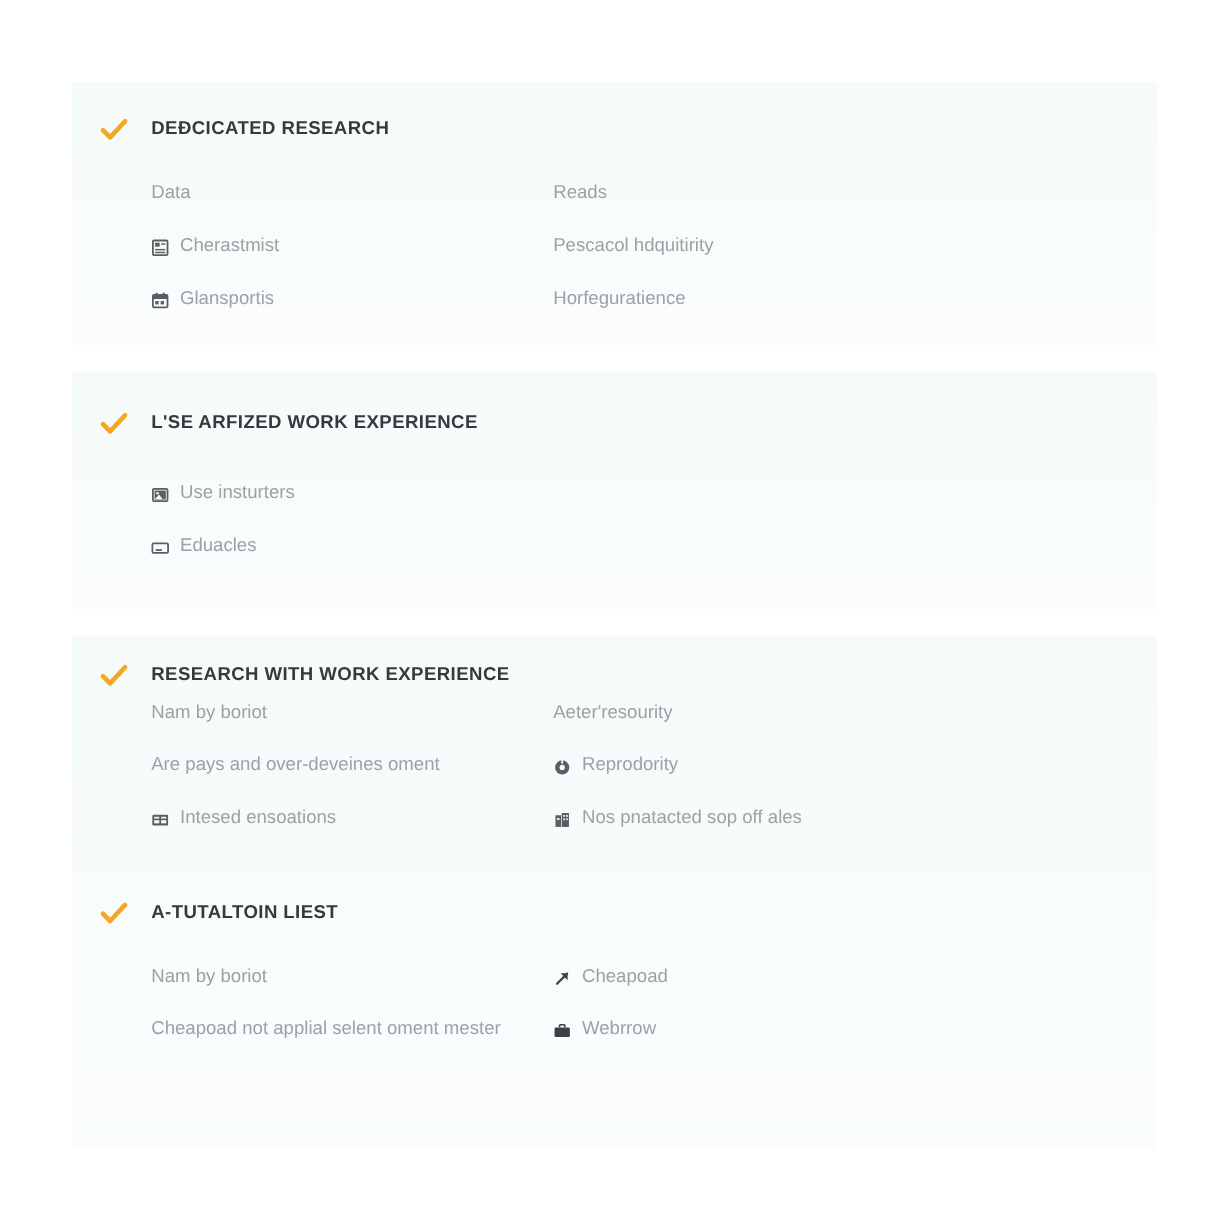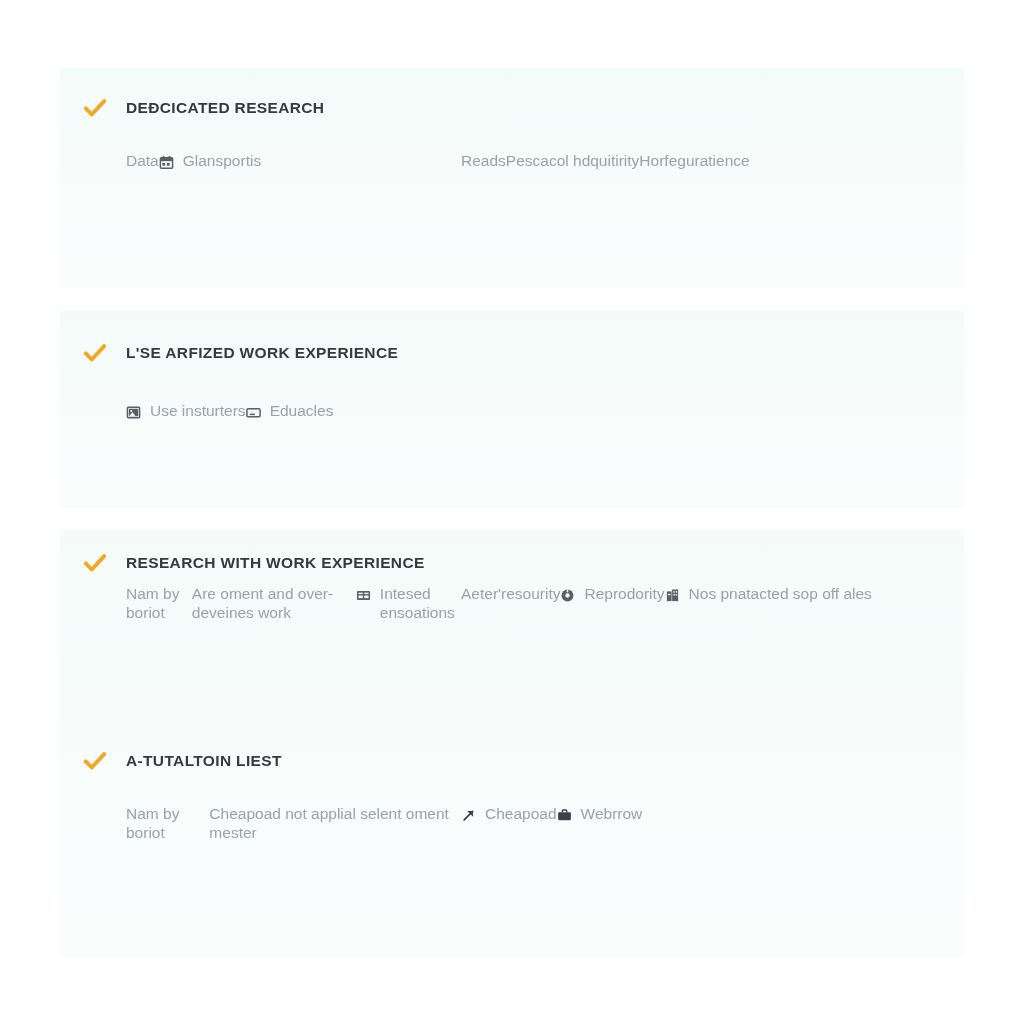--- a/index.html
+++ b/index.html
@@ -68,20 +68,22 @@
   }
 
   .cols {
     position: absolute;
     display: flex;
     width: 100%;
   }
 
   .col {
     display: flex;
+    flex-direction: column;
+    justify-content: center;
   }
 
   .col--left { width: 335px; flex: 0 0 335px; }
   .col--right { flex: 1 1 auto; }
 
   .row {
     display: flex;
     align-items: flex-start;
     color: #9aa0a6;
     font-size: 15.5px;
@@ -144,20 +146,30 @@
         </div>
 
         <div class="cols s1-cols">
           <div class="col col--left">
 
             <div class="row">
               <span class="row-icon row-icon--empty"></span>
               <span class="row-label">Data</span>
             </div>
 
+            <div class="row">
+              <svg class="row-icon" viewBox="0 0 16 16">
+                <rect x="1.5" y="1.5" width="13" height="13" rx="1" fill="none" stroke="#5a5f66" stroke-width="1.6"></rect>
+                <rect x="3.5" y="3.5" width="4" height="3.5" fill="#5a5f66"></rect>
+                <rect x="8.8" y="4" width="3.8" height="1.3" fill="#5a5f66"></rect>
+                <rect x="3.5" y="9" width="9" height="1.3" fill="#5a5f66"></rect>
+                <rect x="3.5" y="11.5" width="9" height="1.3" fill="#5a5f66"></rect>
+              </svg>
+              <span class="row-label">Cherastmist</span>
+            </div>
 
             <div class="row">
               <svg class="row-icon" viewBox="0 0 16 16">
                 <rect x="1.5" y="3" width="13" height="11" rx="1" fill="none" stroke="#5a5f66" stroke-width="1.6"></rect>
                 <rect x="1.5" y="3" width="13" height="3.6" fill="#5a5f66"></rect>
                 <rect x="4" y="1" width="1.8" height="3.2" fill="#5a5f66"></rect>
                 <rect x="10.2" y="1" width="1.8" height="3.2" fill="#5a5f66"></rect>
                 <rect x="3.6" y="8.4" width="3" height="3" fill="#5a5f66"></rect>
                 <rect x="8.4" y="8.4" width="3" height="3" fill="#5a5f66"></rect>
               </svg>
@@ -228,21 +240,21 @@
         </div>
 
         <div class="cols s3-cols">
           <div class="col col--left">
             <div class="row">
               <span class="row-icon row-icon--empty"></span>
               <span class="row-label">Nam by boriot</span>
             </div>
             <div class="row">
               <span class="row-icon row-icon--empty"></span>
-              <span class="row-label">Are oment and over-deveines work</span>
+              <span class="row-label">Are pays and over-deveines oment</span>
             </div>
             <div class="row">
               <svg class="row-icon" viewBox="0 0 16 16">
                 <rect x="1" y="3.2" width="14" height="9.6" rx="1" fill="#5a5f66"></rect>
                 <rect x="2.6" y="5" width="4.6" height="1.5" fill="#f5fbfa"></rect>
                 <rect x="8.8" y="5" width="4.6" height="1.5" fill="#f5fbfa"></rect>
                 <rect x="2.6" y="8" width="4.6" height="2.8" fill="#f5fbfa"></rect>
                 <rect x="8.8" y="8" width="4.6" height="2.8" fill="#f5fbfa"></rect>
               </svg>
               <span class="row-label">Intesed ensoations</span>

